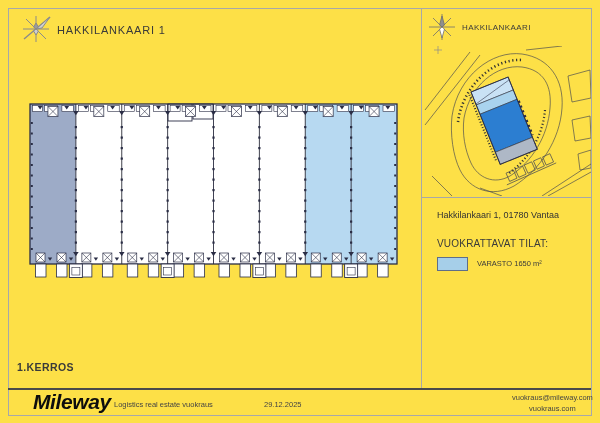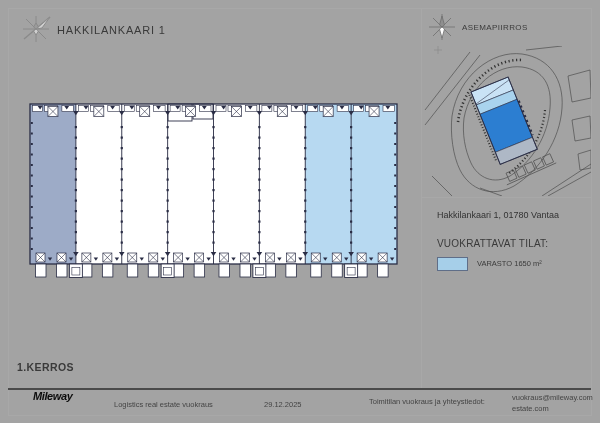--- a/index.html
+++ b/index.html
@@ -1,32 +1,32 @@
 <!DOCTYPE html>
 <html><head>
 <meta charset="utf-8">
 <style>
   html,body{margin:0;padding:0;background:#e8e8e8;}
-  .screen{position:relative;width:600px;height:423px;background:#a3a3a3;overflow:hidden;
-          font-family:"Liberation Sans",sans-serif;color:#3d3d3d;}
+  .screen{position:relative;width:600px;height:423px;background:#fde047;overflow:hidden;
+          font-family:"Liberation Sans",sans-serif;color:#3d3d3d;text-align:center;}
   .abs{position:absolute;}
   .frame{left:8px;top:8px;width:582px;height:406px;border:1px solid #a8a8a8;}
   .vdiv{left:421px;top:8px;width:1px;height:381px;background:#a8a8a8;}
   .site-rule{left:422px;top:197px;width:169px;height:1px;background:#a8a8a8;}
   .footer-rule{left:8px;top:388px;width:583px;height:2px;background:#4a4a4a;}
   .page-title{left:57px;top:24px;font-size:11px;letter-spacing:0.8px;color:#3a3a3a;}
   .floor-label{left:17px;top:361px;font-size:10.5px;letter-spacing:0.4px;color:#3a3a3a;font-weight:bold;}
   .side-title{left:462px;top:23px;font-size:8px;letter-spacing:0.4px;color:#3a3a3a;}
   .address{left:437px;top:210px;font-size:9px;color:#333;}
   .legend-title{left:437px;top:238px;font-size:10px;letter-spacing:0.2px;color:#3a3a3a;}
   .legend{left:437px;top:255px;width:150px;}
   .legend-row{display:flex;align-items:center;height:17.5px;}
   .swatch{width:29px;height:12px;border:1px solid #5f6e88;flex:none;}
   .legend-label{margin-left:9px;font-size:7.5px;color:#3a3a3a;white-space:nowrap;}
-  .logo{left:33px;top:390px;font-size:11px;font-weight:700;font-style:italic;
+  .logo{left:33px;top:390px;font-size:21px;font-weight:700;font-style:italic;
         letter-spacing:-0.4px;color:#0d0d0d;}
   .tagline{left:114px;top:400px;font-size:7.5px;color:#444;}
   .date{left:264px;top:400px;font-size:7.5px;color:#444;}
   .contact-label{left:369px;top:397px;font-size:7.5px;color:#444;}
   .contact-block{left:512px;top:392px;font-size:7.5px;line-height:11px;color:#444;}
   svg{display:block;}
 </style>
 </head>
 <body>
 
@@ -352,21 +352,21 @@
   <svg class="abs" style="left:429px;top:14px;" width="26" height="26" viewBox="0 0 26 26">
     <g stroke="#6e6e6e" stroke-width="0.8">
       <line x1="13" y1="0" x2="13" y2="26"></line>
       <line x1="0" y1="13" x2="26" y2="13"></line>
       <line x1="4" y1="4" x2="22" y2="22"></line>
       <line x1="4" y1="22" x2="22" y2="4"></line>
       <polygon points="13,2 15.5,11 13,13 10.5,11" fill="#8f8f8f"></polygon>
       <polygon points="13,24 15.5,15 13,13 10.5,15" fill="#ffffff"></polygon>
     </g>
   </svg>
-  <div class="abs side-title">ASEMAPIIRROS</div>
+  <div class="abs side-title">HAKKILANKAARI</div>
 
   <svg class="abs" style="left:422px;top:46px;" width="169" height="150" viewBox="0 0 169 150">
     <g fill="none" stroke="#4f4f4f" stroke-width="0.7">
       <line x1="16" y1="0" x2="16" y2="8" stroke="#8a8a8a"></line>
       <line x1="12" y1="4" x2="20" y2="4" stroke="#8a8a8a"></line>
       <path d="M3,64 L48,6"></path>
       <path d="M3,79 L58,9"></path>
       <path d="M30,70 C36,30 70,4 100,8 C128,12 142,34 140,62 C138,94 118,124 92,140 C70,152 48,144 38,124 C31,110 28,88 30,70 Z"></path>
       <path d="M42,72 C48,40 74,18 100,21 C122,24 130,40 128,62 C126,90 110,116 88,130 C72,139 56,132 49,117 C43,104 40,88 42,72 Z"></path>
       <path d="M36,76 C40,42 70,12 100,14" stroke="#333" stroke-width="2.6" stroke-dasharray="1.2,2.6"></path>
@@ -405,19 +405,18 @@
   <div class="abs legend" id="legend">
       <div class="legend-row">
         <div class="swatch" style="background: rgb(166, 207, 233); border-color: rgb(95, 110, 136);"></div>
         <span class="legend-label">VARASTO 1650 m²</span>
       </div>
     </div>
 
   <div class="abs logo">Mileway</div>
   <div class="abs tagline">Logistics real estate vuokraus</div>
   <div class="abs date">29.12.2025</div>
-  <div class="abs contact-label">Toimitilan vuokraus ja yhteystiedot:</div>
   <div class="abs contact-block">
     <div>vuokraus@mileway.com</div>
-    <div>estate.com</div>
+    <div>vuokraus.com</div>
   </div>
 
 </div>
 
 </body></html>

